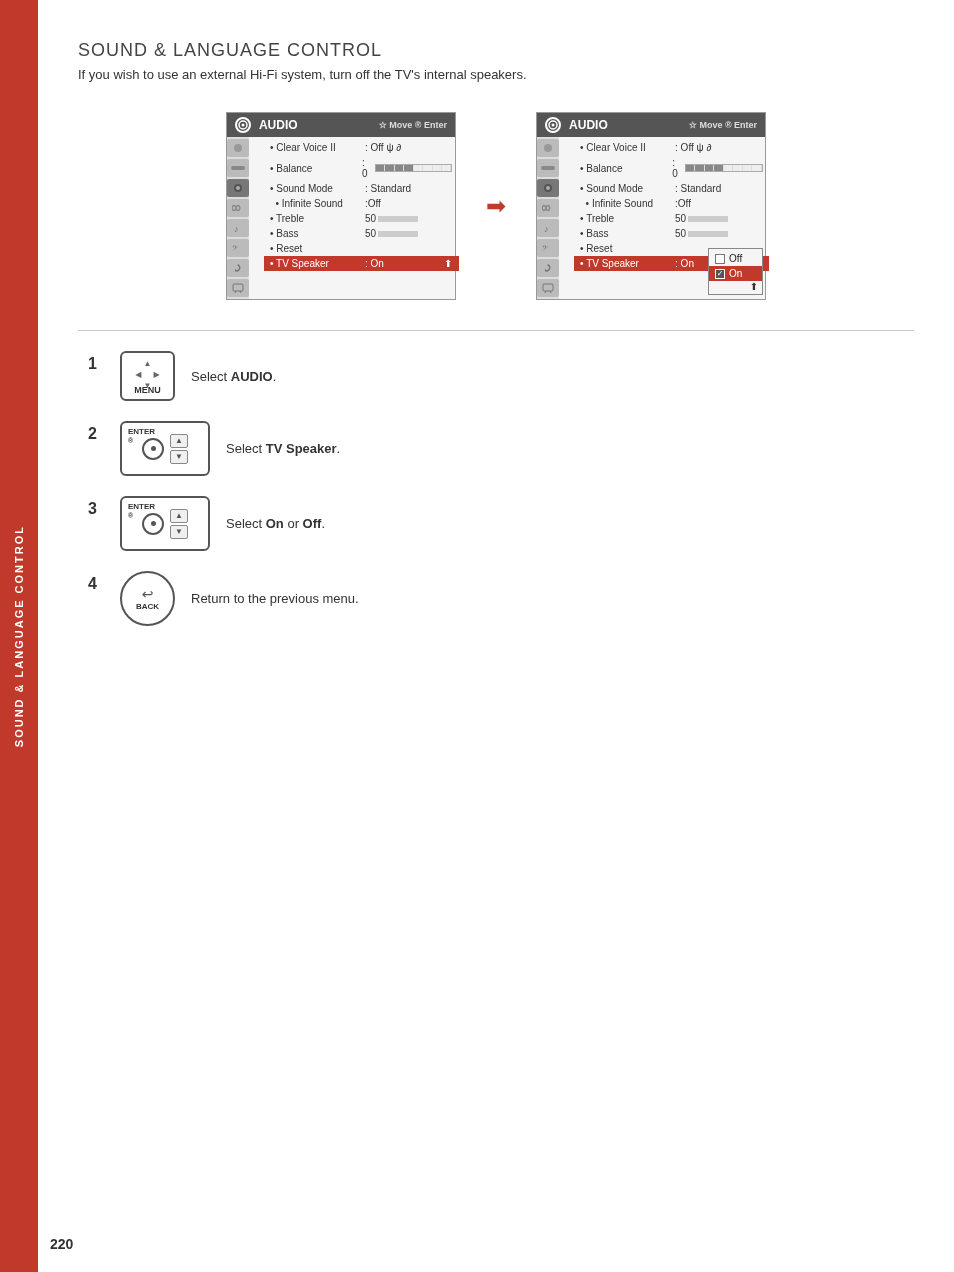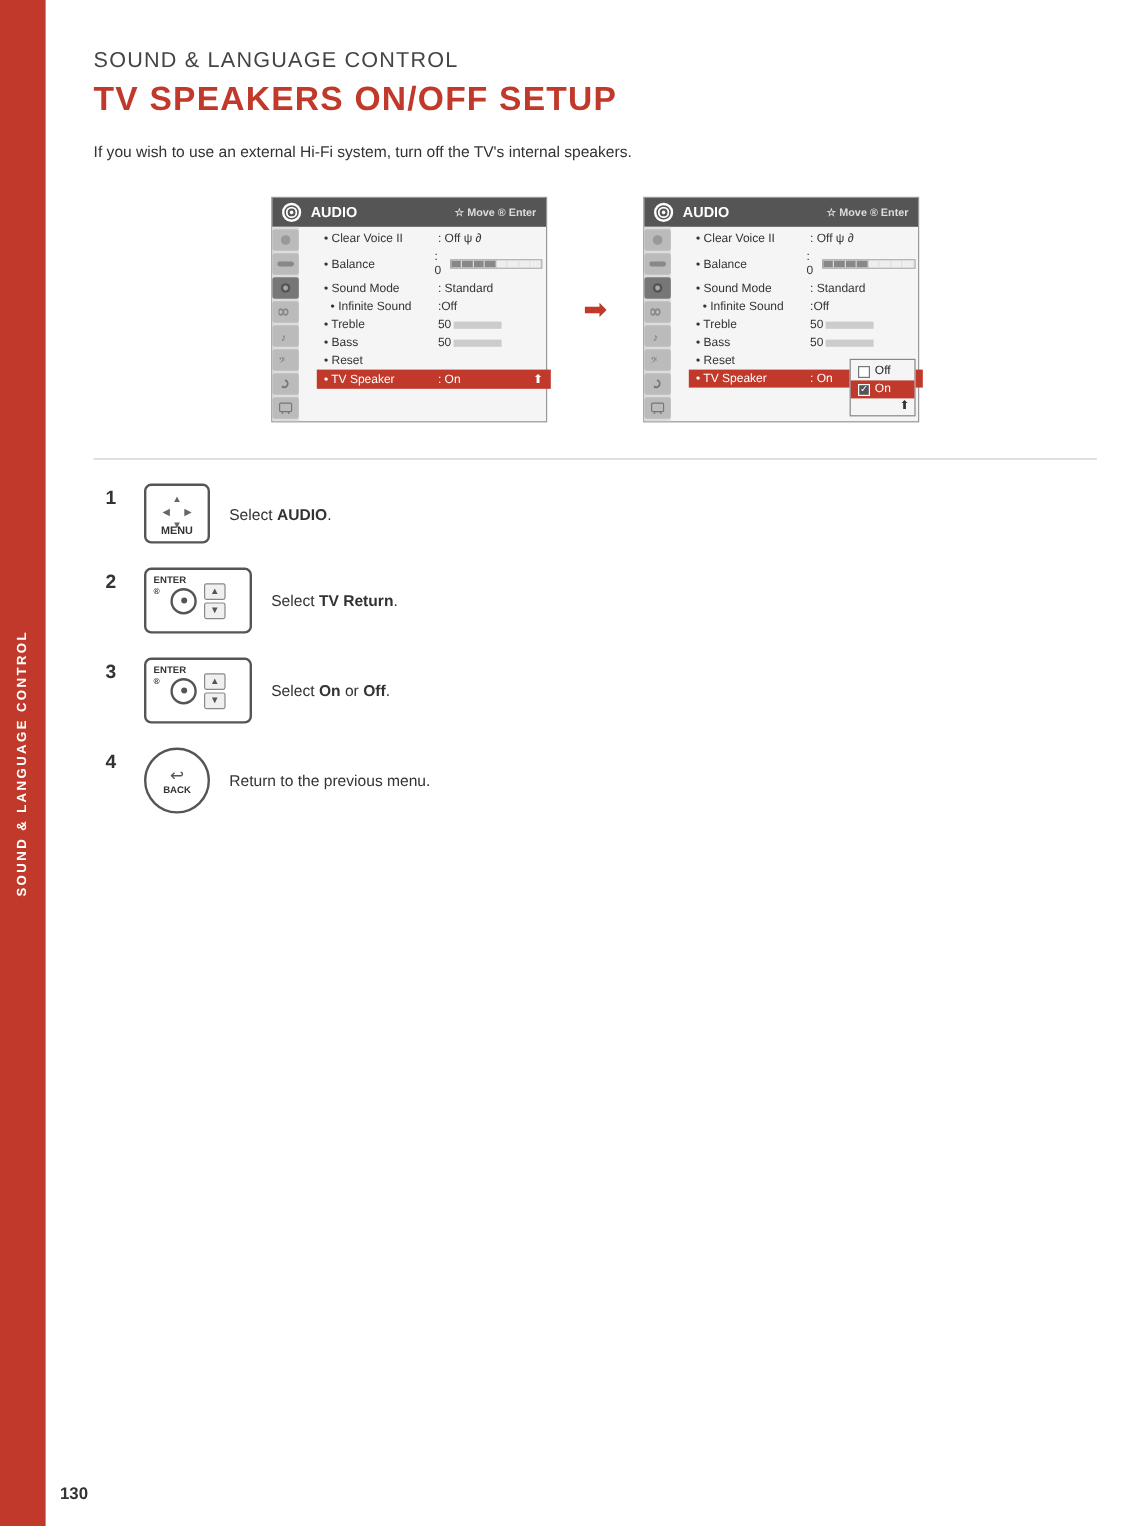--- a/index.html
+++ b/index.html
@@ -261,21 +261,20 @@
 </head>
 <body>
 
 <div class="sidebar">
   <span class="sidebar-text">SOUND &amp; LANGUAGE CONTROL</span>
 </div>
 
 <div class="main">
 
   <div class="page-title-small">SOUND &amp; LANGUAGE CONTROL</div>
-  <div class="page-title-large">TV SPEAKERS ON/OFF SETUP</div>
 
   <div class="subtitle">If you wish to use an external Hi-Fi system, turn off the TV's internal speakers.</div>
 
   <div class="diagram-area">
 
     <div class="audio-box">
       <div class="audio-header">
         <div class="audio-header-icon">
           <svg width="10" height="10" viewBox="0 0 10 10">
               <circle cx="5" cy="5" r="4" stroke="white" stroke-width="1.5" fill="none"></circle>
@@ -550,21 +549,21 @@
             <div style="width:22px;height:22px;border:2px solid #555;border-radius:50%;display:flex;align-items:center;justify-content:center;">
               <div style="width:5px;height:5px;background:#555;border-radius:50%;"></div>
             </div>
             <div style="display:flex;flex-direction:column;align-items:center;gap:2px;">
               <div style="width:18px;height:14px;border:1px solid #888;border-radius:2px;background:#f0f0f0;display:flex;align-items:center;justify-content:center;font-size:8px;color:#555;">▲</div>
               <div style="width:18px;height:14px;border:1px solid #888;border-radius:2px;background:#f0f0f0;display:flex;align-items:center;justify-content:center;font-size:8px;color:#555;">▼</div>
             </div>
           </div>
         </div>
       </div>
-      <div class="step-text">Select <strong>TV Return</strong>.</div>
+      <div class="step-text">Select <strong>TV Speaker</strong>.</div>
     </div>
 
     <div class="step-row">
       <span class="step-number">3</span>
       <div class="step-icon">
         <div style="display:flex;align-items:center;gap:4px;">
           <div style="width:90px;height:55px;border:2px solid #555;border-radius:6px;display:flex;align-items:center;justify-content:center;background:white;position:relative;gap:6px;">
             <span style="font-size:8px;font-weight:bold;color:#333;position:absolute;top:4px;left:6px;">ENTER<br><span style="font-size:7px;">®</span></span>
             <div style="width:22px;height:22px;border:2px solid #555;border-radius:50%;display:flex;align-items:center;justify-content:center;">
               <div style="width:5px;height:5px;background:#555;border-radius:50%;"></div>
@@ -588,13 +587,13 @@
         </div>
       </div>
       <div class="step-text">Return to the previous menu.</div>
     </div>
 
 
   </div>
 
 </div>
 
-<div class="page-number">130</div>
+<div class="page-number">220</div>
 
 </body></html>

